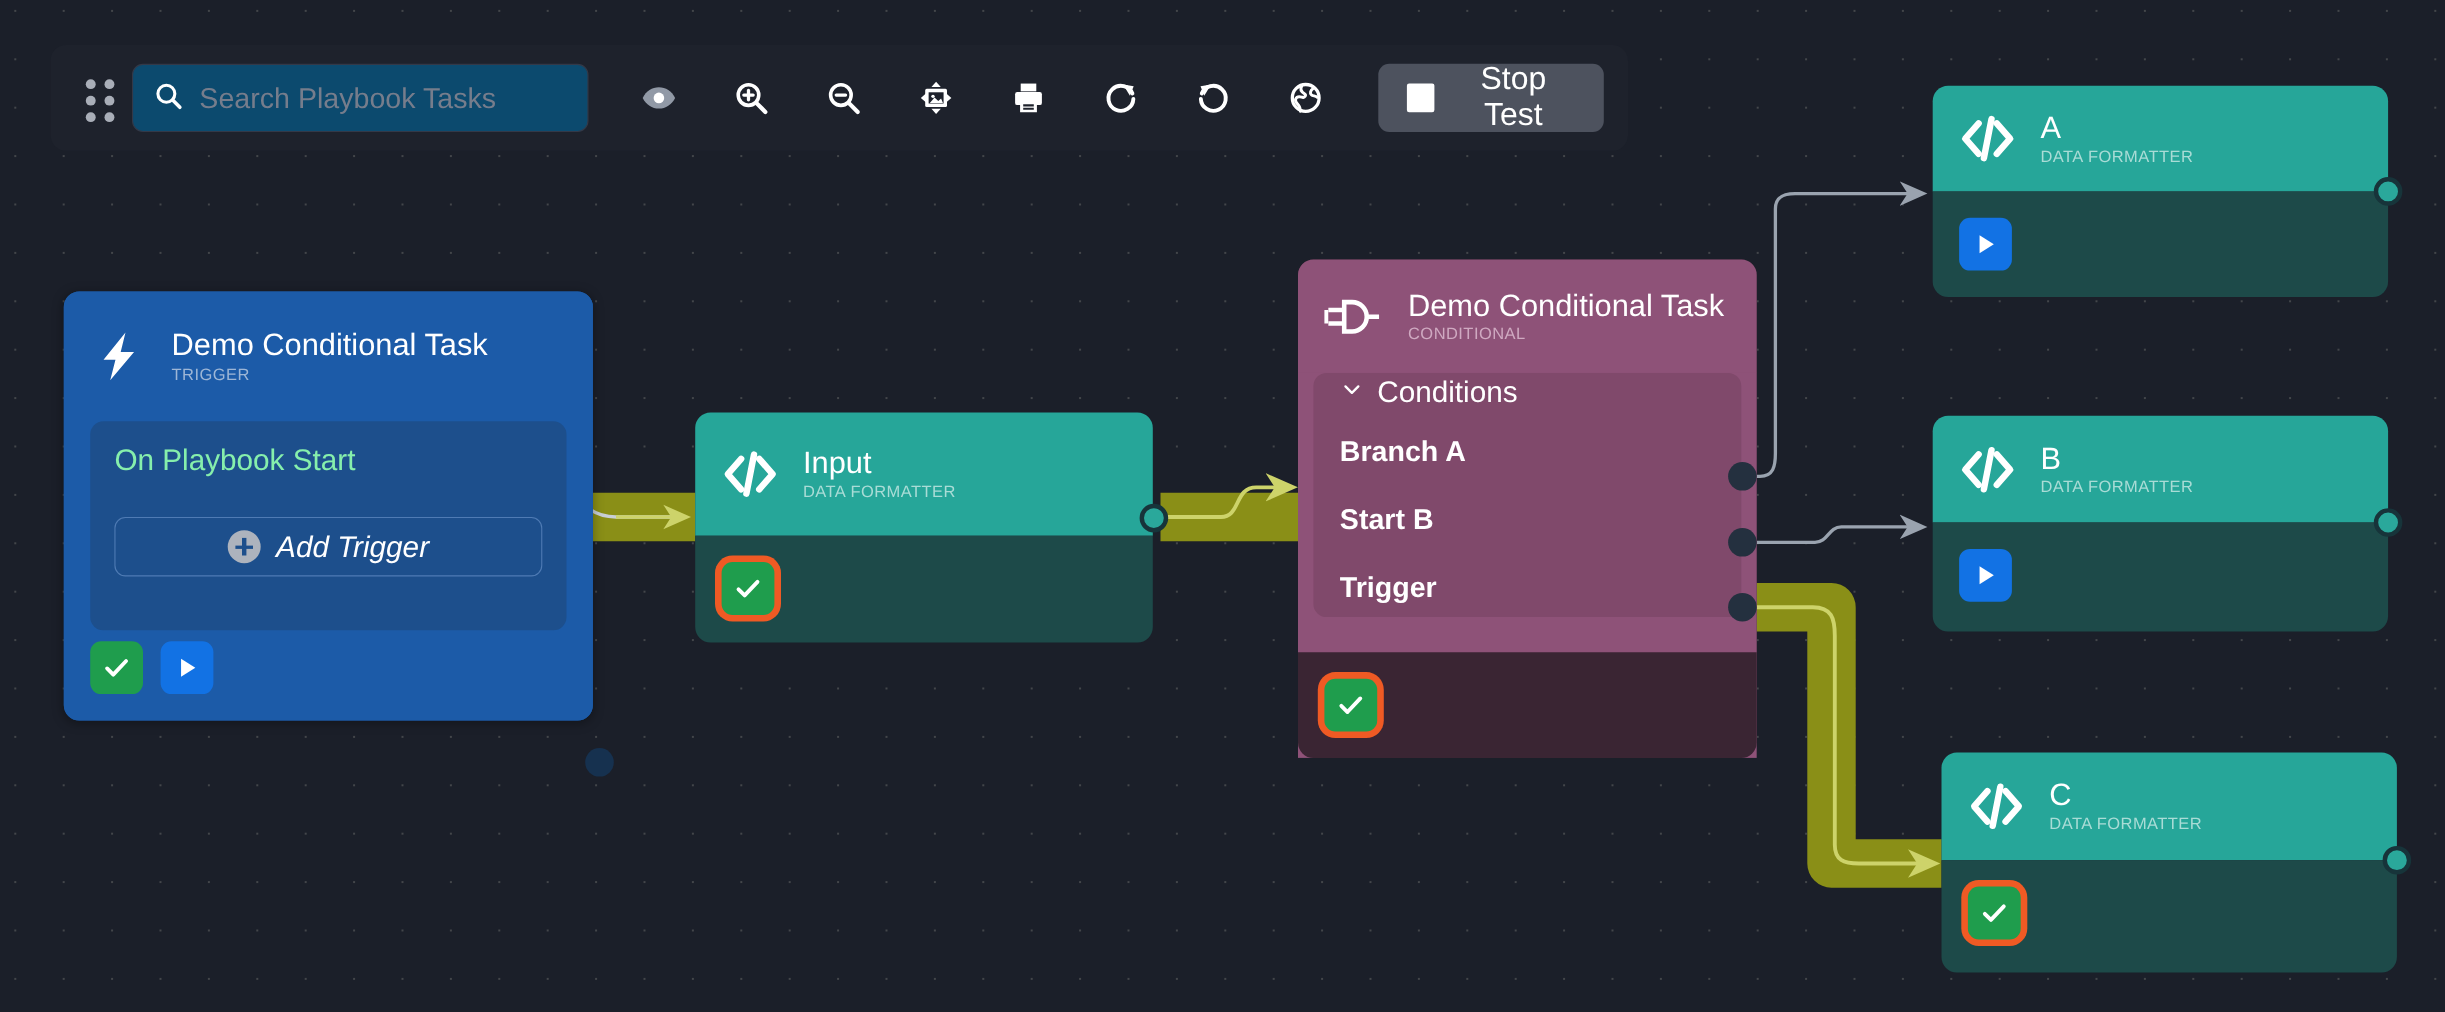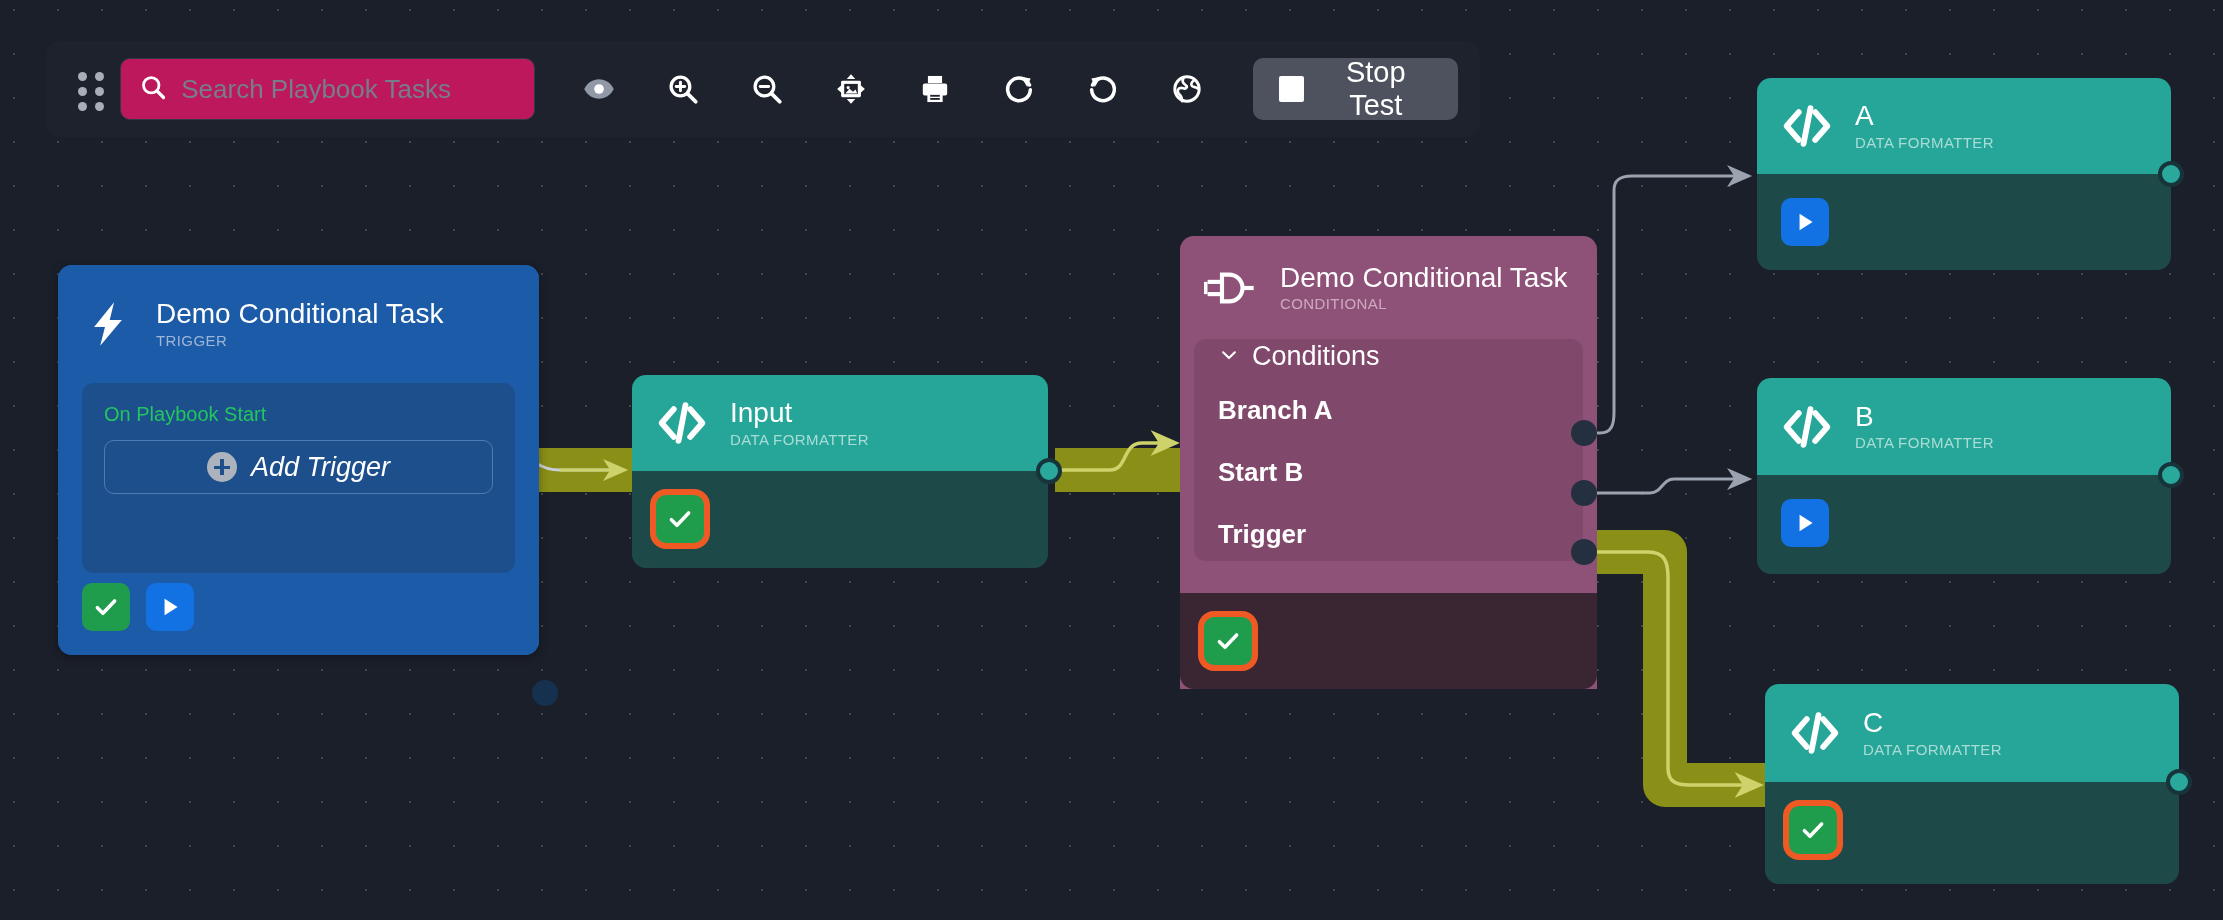--- a/index.html
+++ b/index.html
@@ -34,21 +34,21 @@
     display: grid; grid-template-columns: repeat(2, 9px);
     grid-template-rows: repeat(3, 9px);
     gap: 6px 8px;
     margin-right: 14px; margin-left: 10px;
     cursor: grab;
   }
   .drag-handle i { width: 9px; height: 9px; border-radius: 50%; background: #a9aeb8; display:block; }
 
   .search-box {
     width: 420px; height: 62px;
-    background: #be185d;
+    background: #0c4a6e;
     border: 1px solid #333948;
     border-radius: 10px;
     display: flex; align-items: center;
     padding: 0 18px;
     gap: 14px;
   }
   .search-box svg { flex: 0 0 auto; }
   .search-input {
     flex: 1;
     background: transparent; border: none; outline: none;
@@ -106,21 +106,21 @@
     left: 58px; top: 265px; width: 481px; height: 390px;
     background: #1c5ba8; box-shadow: 0 2px 10px rgba(0,0,0,0.35);
   }
   #node-trigger .node-head { height: 118px; background: #1c5ba8; }
   #node-trigger .node-body { height: 272px; background: #1c5ba8; padding: 0; }
   .trigger-panel {
     position: absolute; left: 24px; top: 0px; width: 433px; height: 190px;
     background: #1d4f8c; border-radius: 12px;
     padding: 20px 22px;
   }
-  .trigger-event { color: #22c55e; font-size: 20px; margin-bottom: 14px; }
+  .trigger-event { color: #86efac; font-size: 27px; margin-bottom: 36px; }
   .add-trigger {
     height: 54px; width: 100%;
     border: 1px solid #4f7bb4; border-radius: 10px;
     background: transparent;
     display: flex; align-items: center; justify-content: center; gap: 14px;
     cursor: pointer;
     font-style: italic;
   }
   .add-trigger .plus-circle {
     width: 30px; height: 30px; border-radius: 50%;
@@ -132,21 +132,21 @@
   .add-trigger .plus-circle::before { left: 7px; top: 13.5px; width: 16px; height: 3.5px; }
   .add-trigger .plus-circle::after { left: 13.25px; top: 7px; width: 3.5px; height: 16px; }
   .add-trigger-label { color: #ffffff; font-size: 27px; }
 
   
   .node-df .node-head { background: #26a699; }
   .node-df .node-body { background: #1d4a49; }
   .node-df .node-subtitle { color: #a9dcd6; }
 
   #node-input { left: 632px; top: 375px; width: 416px; height: 193px; }
-  #node-input .node-head { height: 96px; }
+  #node-input .node-head { height: 112px; }
   #node-input .node-body { height: 97px; }
 
   #node-a { left: 1757px; top: 78px; width: 414px; height: 192px; }
   #node-a .node-head { height: 96px; }
   #node-a .node-body { height: 96px; }
 
   #node-b { left: 1757px; top: 378px; width: 414px; height: 196px; }
   #node-b .node-head { height: 97px; }
   #node-b .node-body { height: 99px; }
 

